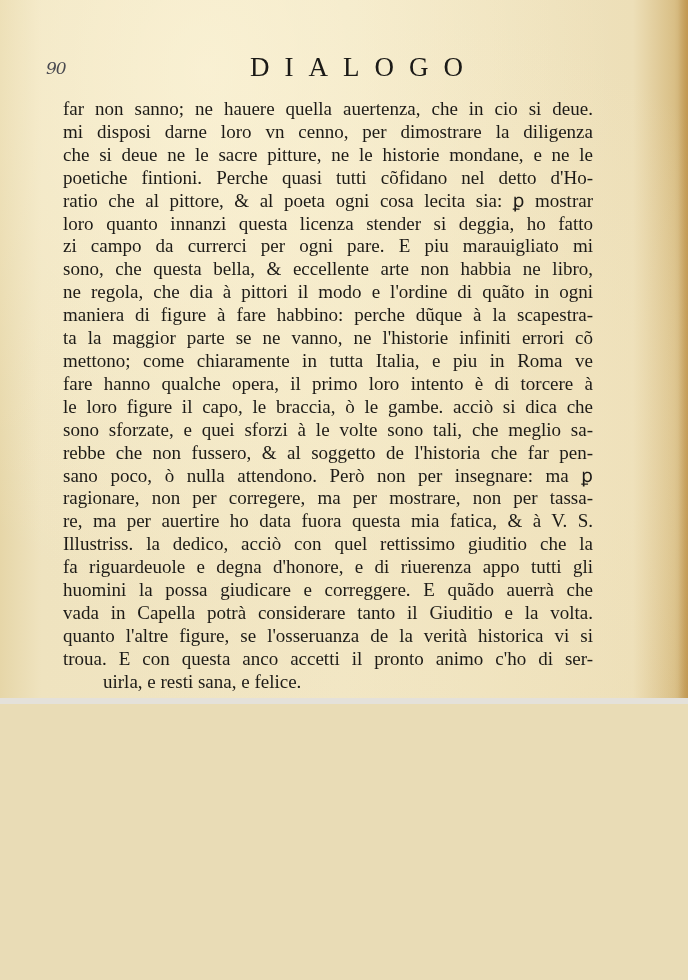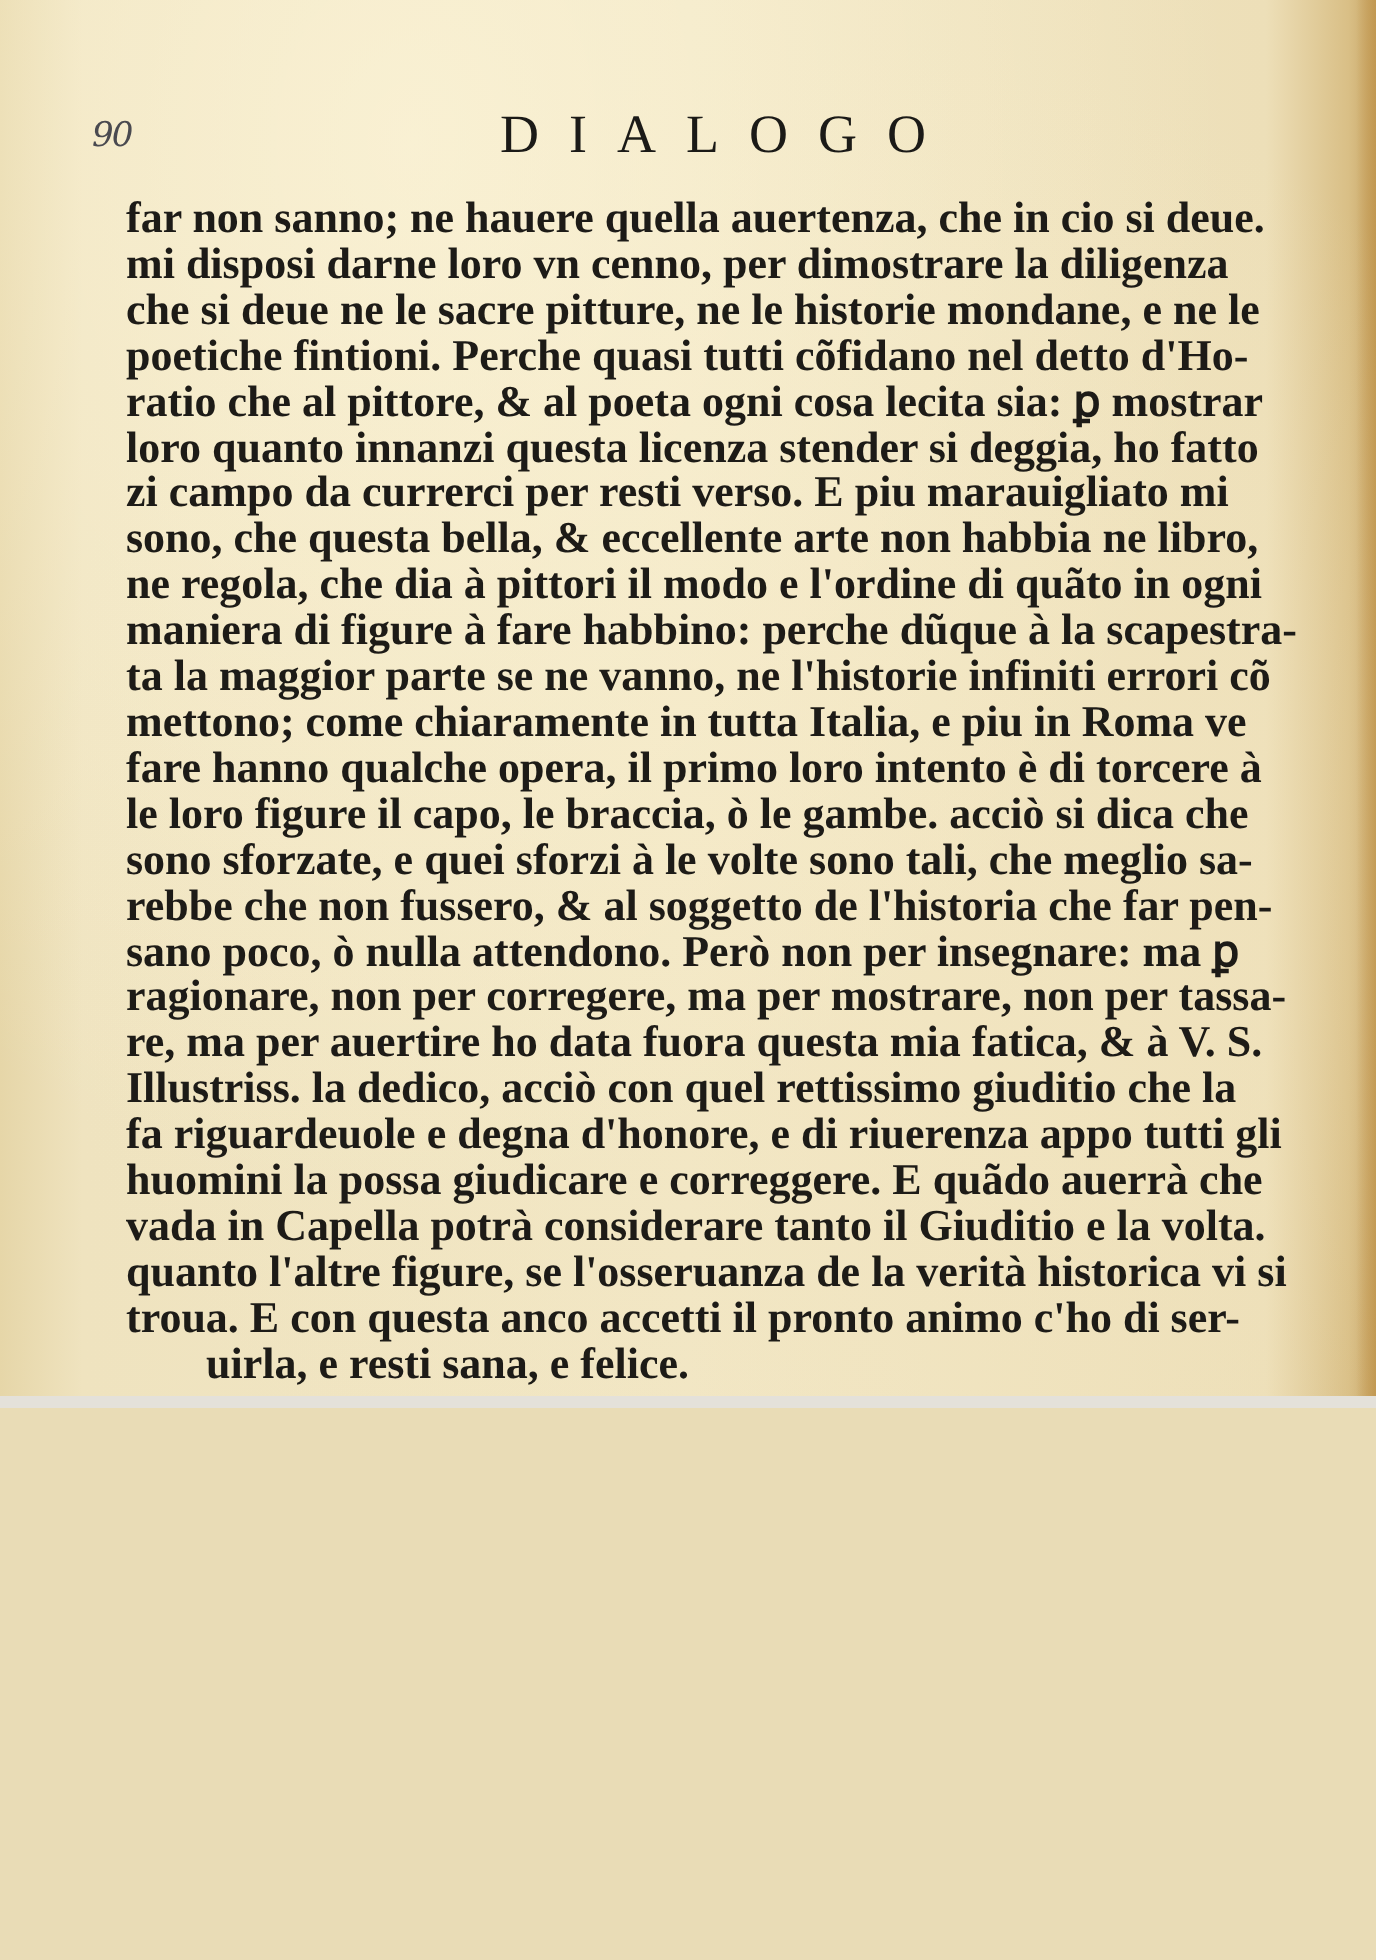--- a/index.html
+++ b/index.html
@@ -34,22 +34,22 @@
     font-family: "DejaVu Serif", serif; font-size: 17px; color: #4a4a50;
     font-style: italic; letter-spacing: -1px;
   }
   .running-head {
     position: absolute; left: 0; width: 688px; top: 52px; text-align: center;
     font-family: "Liberation Serif", serif; font-size: 27px; letter-spacing: 15px;
     color: #1b1a17; padding-left: 20px;
   }
   .body-text {
     position: absolute; left: 63px; top: 98px; width: 530px;
-    font-family: "Liberation Serif", serif; font-size: 22px; line-height: 22.9px;
-    color: #1d1b17; text-align: justify; text-align-last: justify; font-weight: bold;
+    font-family: "Liberation Serif", serif; font-size: 19px; line-height: 22.9px;
+    color: #1d1b17; text-align: justify; text-align-last: justify;
   }
   .body-text .line { display: block; white-space: nowrap; text-align: justify; text-align-last: justify; }
   .body-text .line.last { text-align-last: left; margin-left: 40px; }
   .closing { position: absolute; font-family: "Liberation Serif", serif; font-size: 20px; color: #1d1b17; white-space: nowrap; }
   .salutation { left: 126px; top: 768px; margin-top: 28px; }
   .humil { left: 302px; top: 818px; font-family: Liberation Serif, serif; }
   .signature { left: 380px; top: 862px; }
   .signature-mark { left: 378px; top: 910px; font-size: 16px; color: #9a9385; }
 </style>
 </head>
@@ -61,21 +61,21 @@
   <div class="folio">90</div>
   <div class="running-head">DIALOGO</div>
 
   <div class="body-text">
     <span class="line">far non sanno; ne hauere quella auertenza, che in cio si deue.</span>
     <span class="line">mi disposi darne loro vn cenno, per dimostrare la diligenza</span>
     <span class="line">che si deue ne le sacre pitture, ne le historie mondane, e ne le</span>
     <span class="line">poetiche fintioni. Perche quasi tutti cõfidano nel detto d'Ho-</span>
     <span class="line">ratio che al pittore, &amp; al poeta ogni cosa lecita sia: ꝑ mostrar</span>
     <span class="line">loro quanto innanzi questa licenza stender si deggia, ho fatto</span>
-    <span class="line">zi campo da currerci per resti verso. E piu marauigliato mi</span>
+    <span class="line">zi campo da currerci per ogni pare. E piu marauigliato mi</span>
     <span class="line">sono, che questa bella, &amp; eccellente arte non habbia ne libro,</span>
     <span class="line">ne regola, che dia à pittori il modo e l'ordine di quãto in ogni</span>
     <span class="line">maniera di figure à fare habbino: perche dũque à la scapestra-</span>
     <span class="line">ta la maggior parte se ne vanno, ne l'historie infiniti errori cõ</span>
     <span class="line">mettono; come chiaramente in tutta Italia, e piu in Roma ve</span>
     <span class="line">fare hanno qualche opera, il primo loro intento è di torcere à</span>
     <span class="line">le loro figure il capo, le braccia, ò le gambe. acciò si dica che</span>
     <span class="line">sono sforzate, e quei sforzi à le volte sono tali, che meglio sa-</span>
     <span class="line">rebbe che non fussero, &amp; al soggetto de l'historia che far pen-</span>
     <span class="line">sano poco, ò nulla attendono. Però non per insegnare: ma ꝑ</span>

